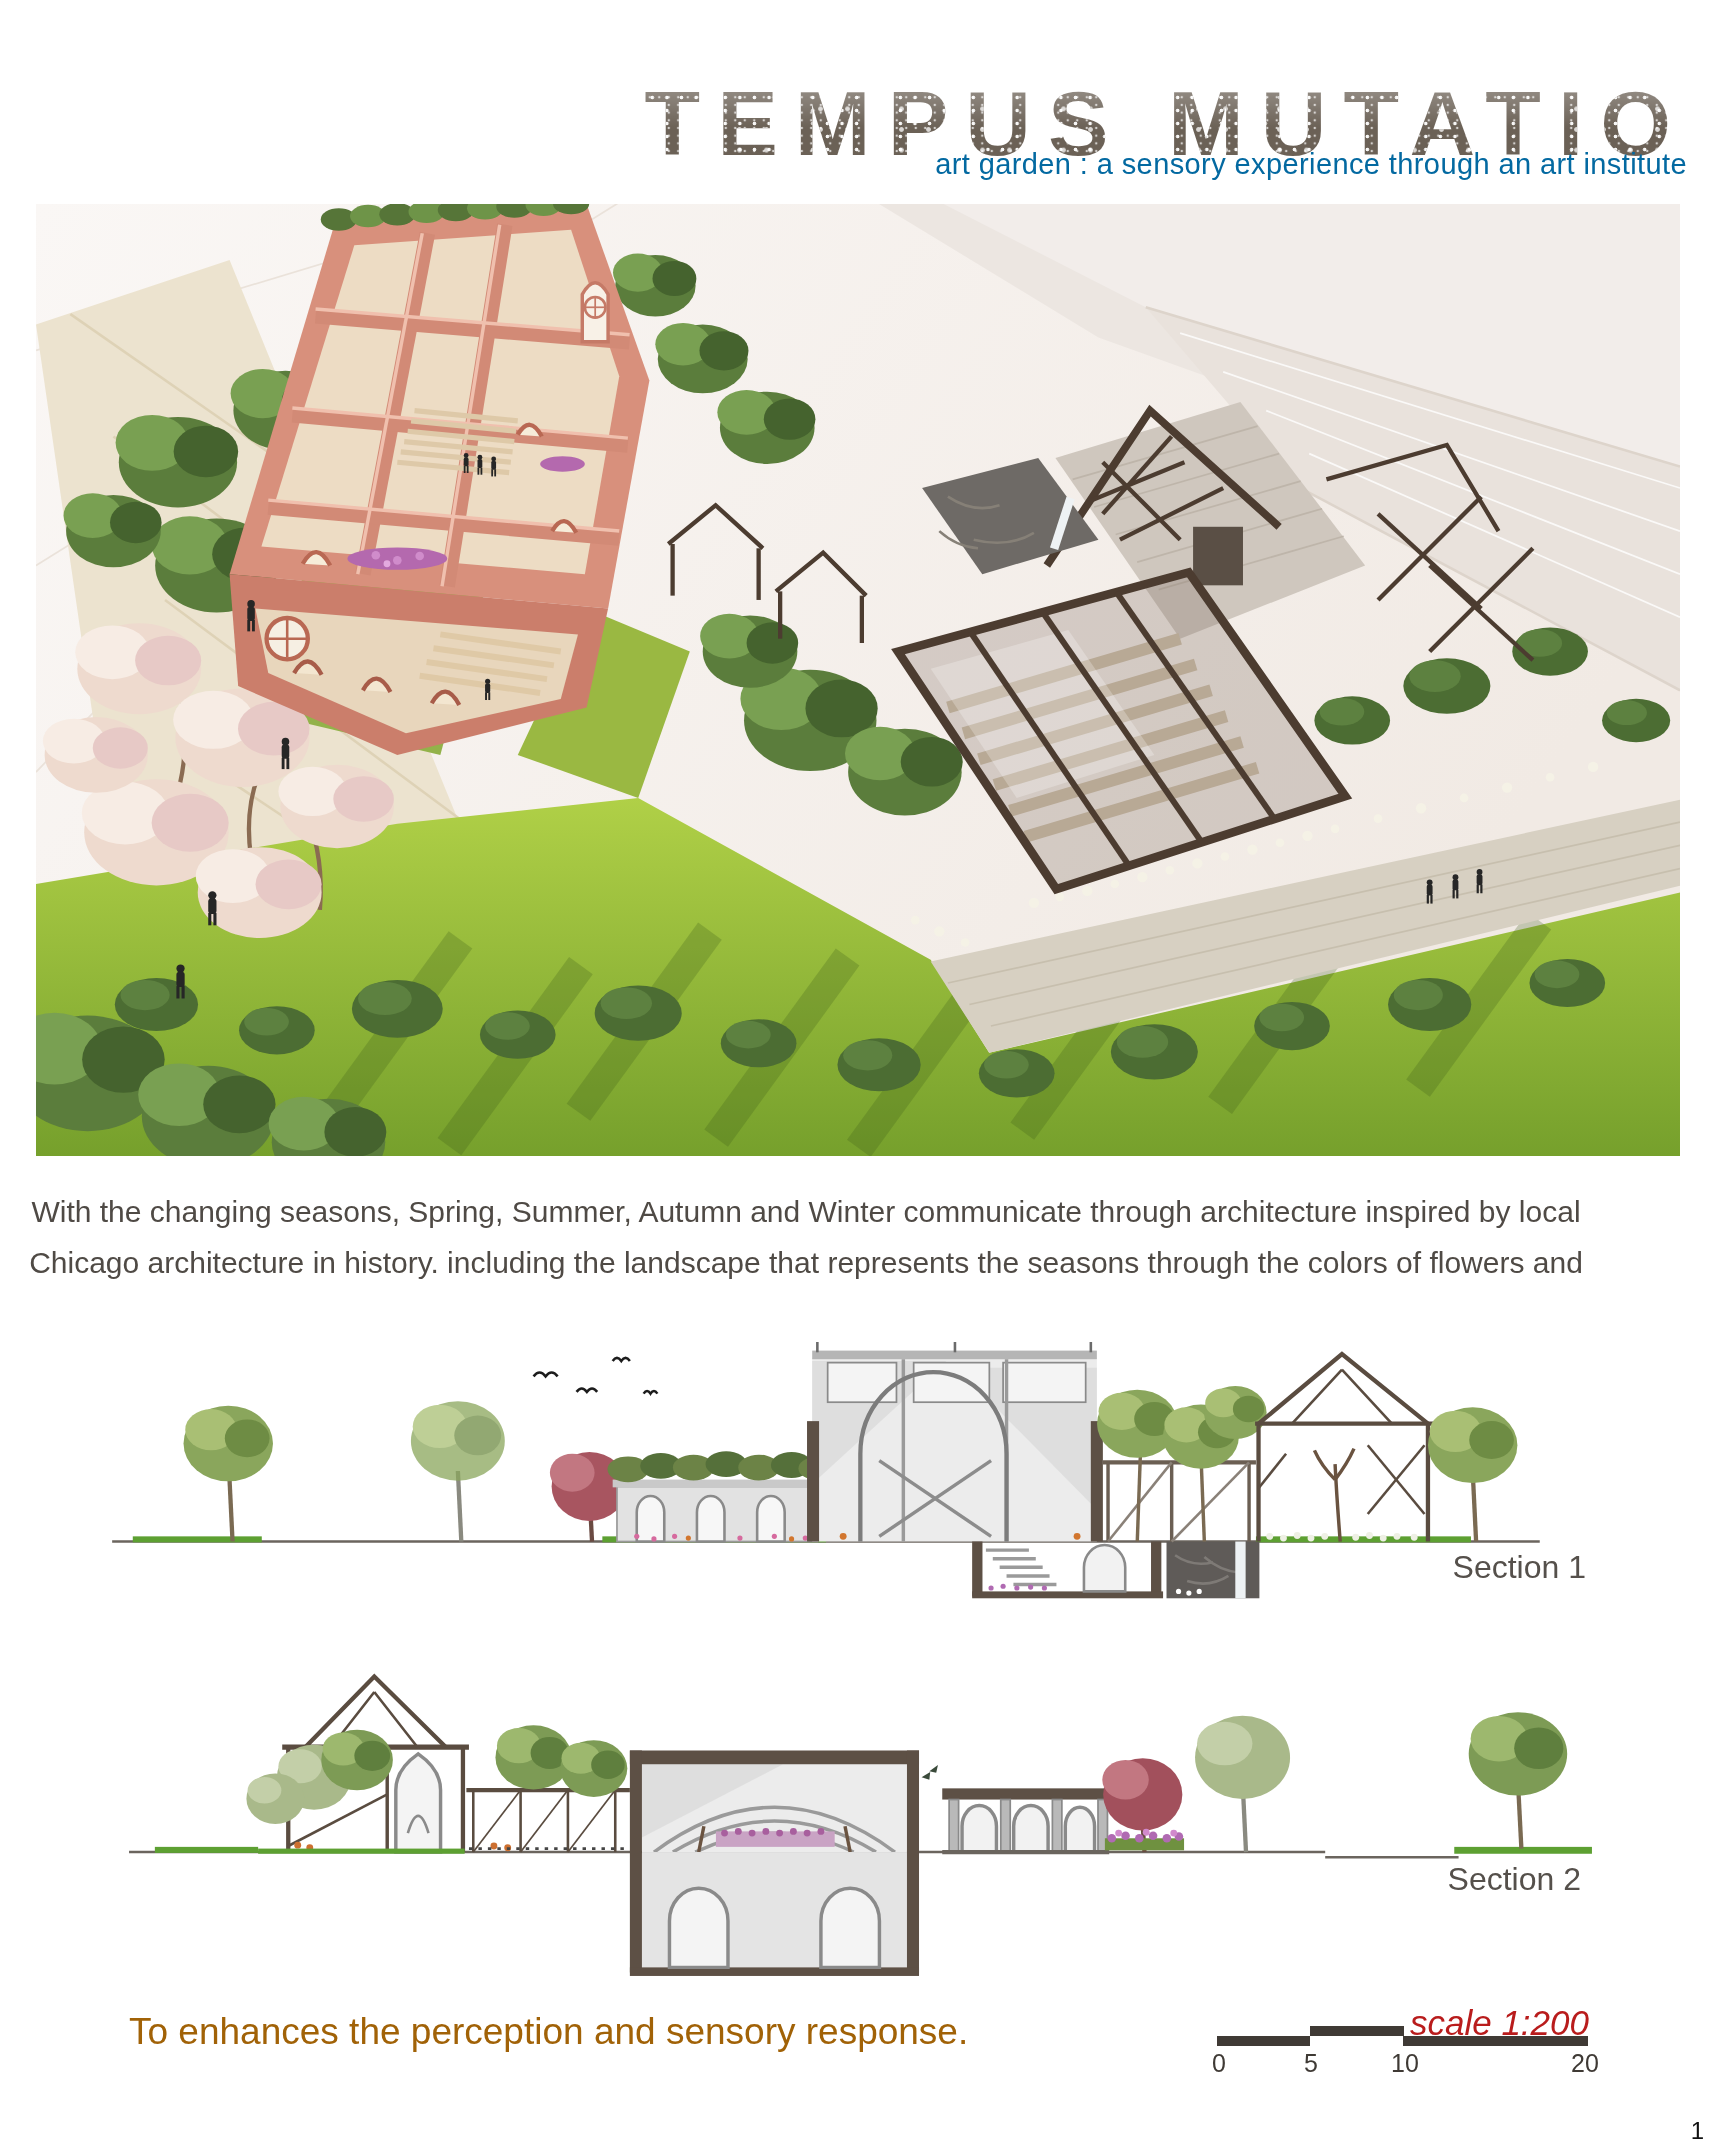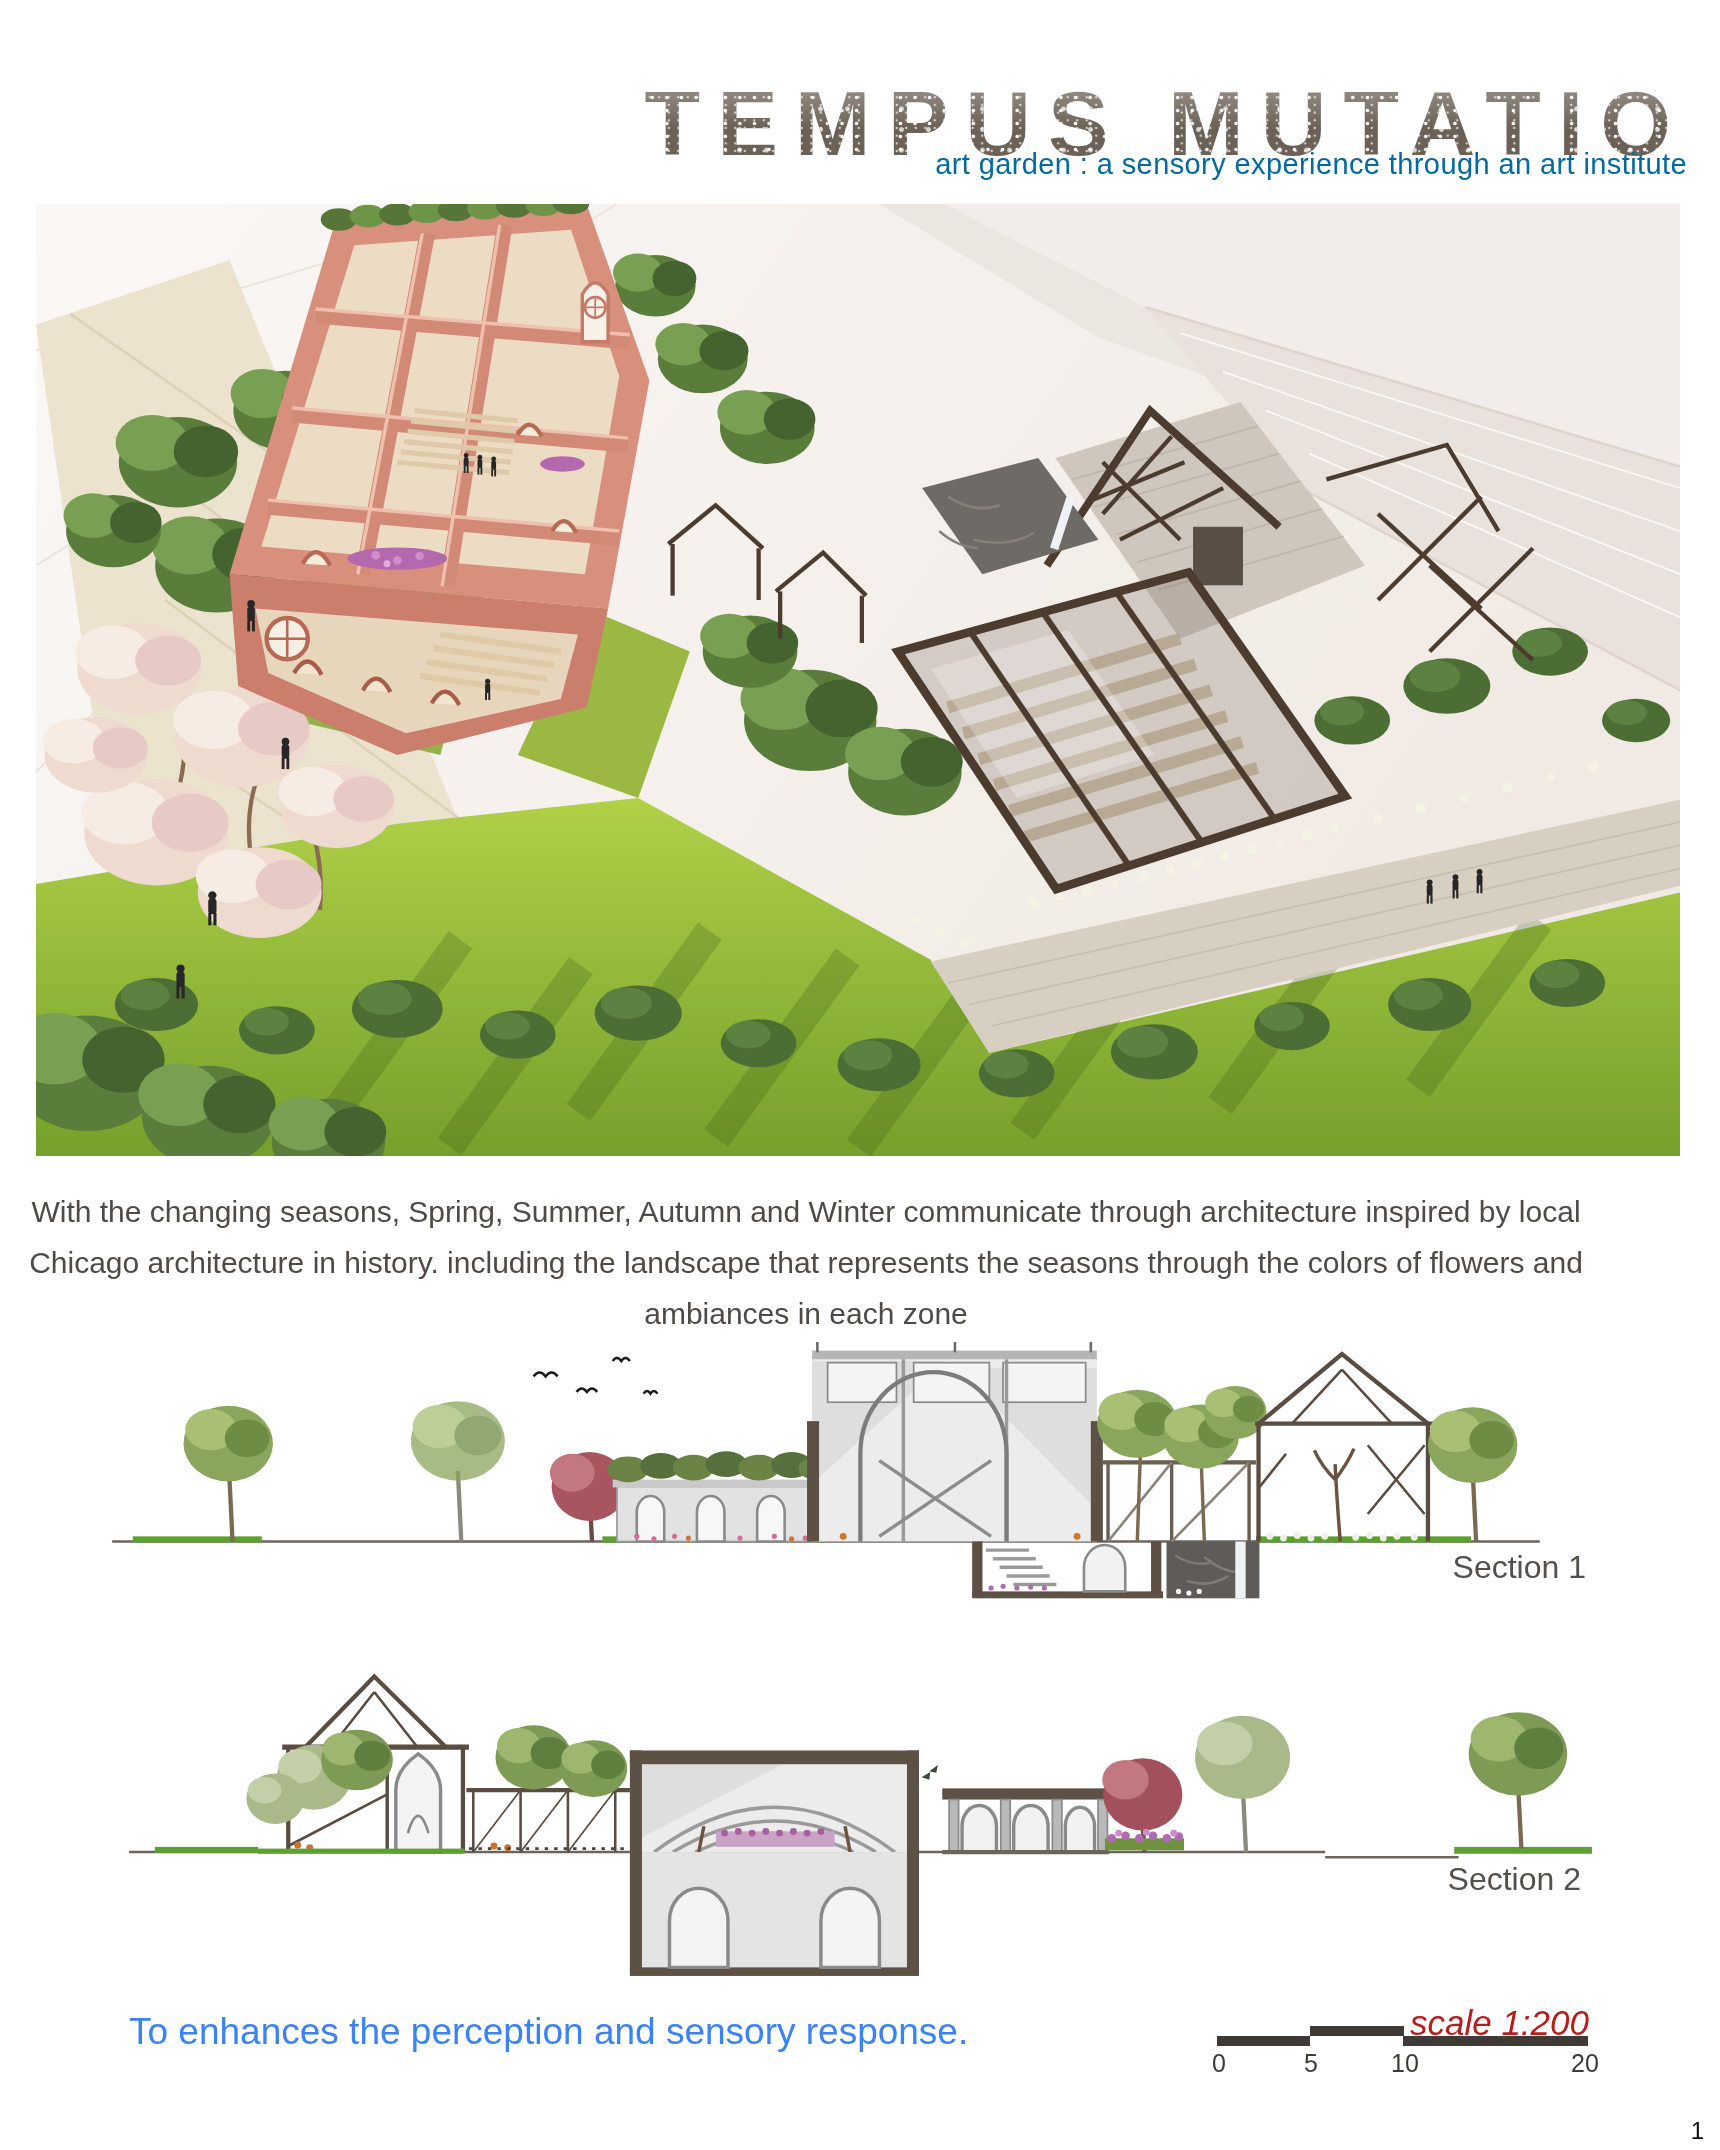--- a/index.html
+++ b/index.html
@@ -29,21 +29,21 @@
   
   .desc{position:absolute;left:0;top:1186px;width:1612px;text-align:center;
         font-size:30px;line-height:51px;color:#4f4a45;}
   
   .sec1{position:absolute;left:86px;top:1342px;width:1510px;height:258px;}
   .sec2{position:absolute;left:129px;top:1661px;width:1463px;height:327px;}
   .sec-label{position:absolute;font-size:32px;color:#55504b;white-space:nowrap;}
   .sec-label.l1{top:1549px;right:135px;margin-left:32px;}
   .sec-label.l2{top:1861px;right:140px;}
   
-  .statement{position:absolute;left:129px;top:2011px;font-size:37px;color:#3b82f6;}
+  .statement{position:absolute;left:129px;top:2011px;font-size:37px;color:#a16207;}
   .scale-label{position:absolute;top:2003px;right:132px;font-size:35px;color:#b91c1c;font-style:italic;}
   .scale-seg{position:absolute;background:#3f3a35;height:9.5px;}
   .seg-a{left:1217px;top:2036px;width:93px;}
   .seg-b{left:1310px;top:2026px;width:94px;}
   .seg-c{left:1403px;top:2036px;width:185px;}
   .tick{position:absolute;top:2049px;font-size:25px;color:#3f3a35;transform:translateX(-50%);}
   .t0{left:1219px;}.t5{left:1311px;}.t10{left:1405px;}.t20{left:1585px;}
   .page-num{position:absolute;top:2117px;right:17px;font-size:24px;color:#111;}
 </style>
 </head>
@@ -377,21 +377,20 @@
           <use href="#psn" transform="translate(1650,794) scale(0.85)"></use>
           <use href="#psn" transform="translate(1678,788) scale(0.85)"></use>
         </g>
       </g>
     </svg>
   </figure>
 
   <div class="desc">
     <div>With the changing seasons, Spring, Summer, Autumn and Winter communicate through architecture inspired by local</div>
     <div>Chicago architecture in history. including the landscape that represents the seasons through the colors of flowers and</div>
-    <div>ambiances in each zone</div>
   </div>
 
   <svg class="sec1" viewBox="0 0 1755 300">
     <defs>
       <g id="s1t">
           <ellipse rx="52" ry="44" fill="#8aa65c"></ellipse>
           <ellipse cx="-20" cy="-16" rx="30" ry="24" fill="#a9bf74"></ellipse>
           <ellipse cx="22" cy="-6" rx="26" ry="22" fill="#6e8c44"></ellipse>
         </g>
     </defs>

